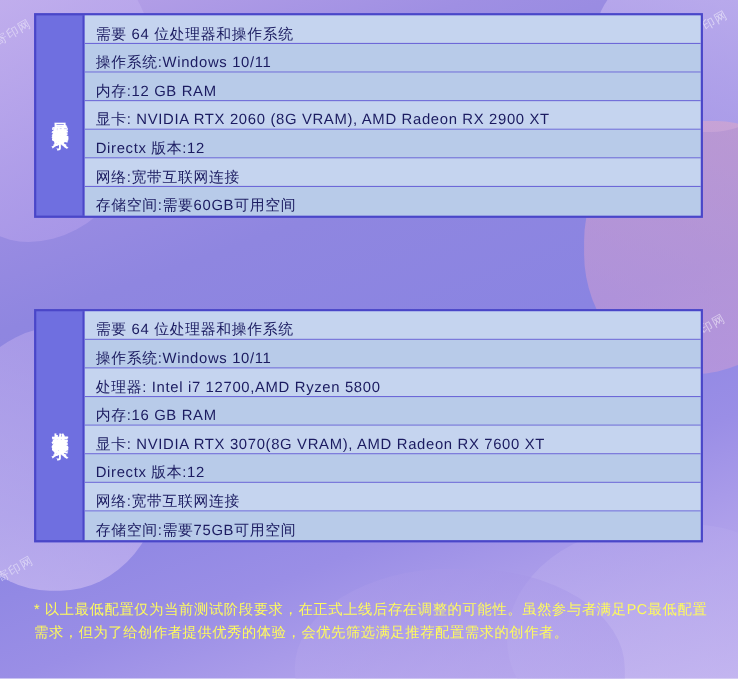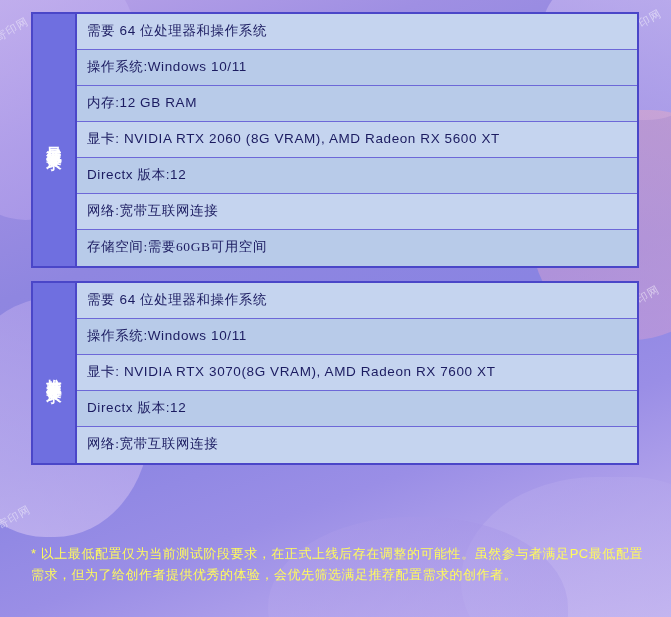--- a/index.html
+++ b/index.html
@@ -108,33 +108,33 @@
     text-orientation: upright;
     background: transparent;
   }
   .spec-rows {
     flex: 1 1 auto;
     display: flex;
     flex-direction: column;
     border-left: 2px solid #4a46c8;
   }
   .spec-row {
-    height: 36px;
+    height: 26px;
     line-height: 33px;
     padding-left: 10px;
     color: #1b1b60;
     font-size: 13.5px;
     letter-spacing: .6px;
     white-space: nowrap;
     overflow: hidden;
     text-overflow: ellipsis;
     border-bottom: 1px solid #6d68d8;
     box-sizing: border-box;
   }
-  .spec-row:last-child { border-bottom: none; font-family: Liberation Serif, serif; }
+  .spec-row:last-child { border-bottom: none; }
   .spec-row.odd  { background: #c5d4ef; }
   .spec-row.even { background: #b8cbe9; }
 
   
   #footnote {
     position: absolute;
     left: 31px;
     top: 543px;
     width: 612px;
     color: #fffb5c;
@@ -160,33 +160,36 @@
   <div class="watermark wm2">寄印网</div>
   <div class="watermark wm3">寄印网</div>
   <div class="watermark wm4">寄印网</div>
 
   <div class="spec-block" id="block-min">
     <div class="spec-label">最低硬件要求</div>
     <div class="spec-rows">
       <div class="spec-row odd">需要 64 位处理器和操作系统</div>
       <div class="spec-row even">操作系统:Windows 10/11</div>
       <div class="spec-row even">内存:12 GB RAM</div>
-      <div class="spec-row odd">显卡: NVIDIA RTX 2060 (8G VRAM), AMD Radeon RX 5600 XT</div>
+      <div class="spec-row odd">显卡: NVIDIA RTX 2060 (8G VRAM), AMD Radeon RX 2900 XT</div>
       <div class="spec-row even">Directx 版本:12</div>
       <div class="spec-row odd">网络:宽带互联网连接</div>
       <div class="spec-row even">存储空间:需要60GB可用空间</div>
     </div>
   </div>
 
   <div class="spec-block" id="block-rec">
     <div class="spec-label">推荐硬件要求</div>
     <div class="spec-rows">
       <div class="spec-row odd">需要 64 位处理器和操作系统</div>
       <div class="spec-row even">操作系统:Windows 10/11</div>
+      <div class="spec-row odd">处理器: Intel i7 12700,AMD Ryzen 5800</div>
+      <div class="spec-row even">内存:16 GB RAM</div>
       <div class="spec-row odd">显卡: NVIDIA RTX 3070(8G VRAM), AMD Radeon RX 7600 XT</div>
       <div class="spec-row even">Directx 版本:12</div>
       <div class="spec-row odd">网络:宽带互联网连接</div>
+      <div class="spec-row even">存储空间:需要75GB可用空间</div>
     </div>
   </div>
 
   <div id="footnote">* 以上最低配置仅为当前测试阶段要求，在正式上线后存在调整的可能性。虽然参与者满足PC最低配置需求，但为了给创作者提供优秀的体验，会优先筛选满足推荐配置需求的创作者。</div>
 
 </div>
 
 </body></html>

